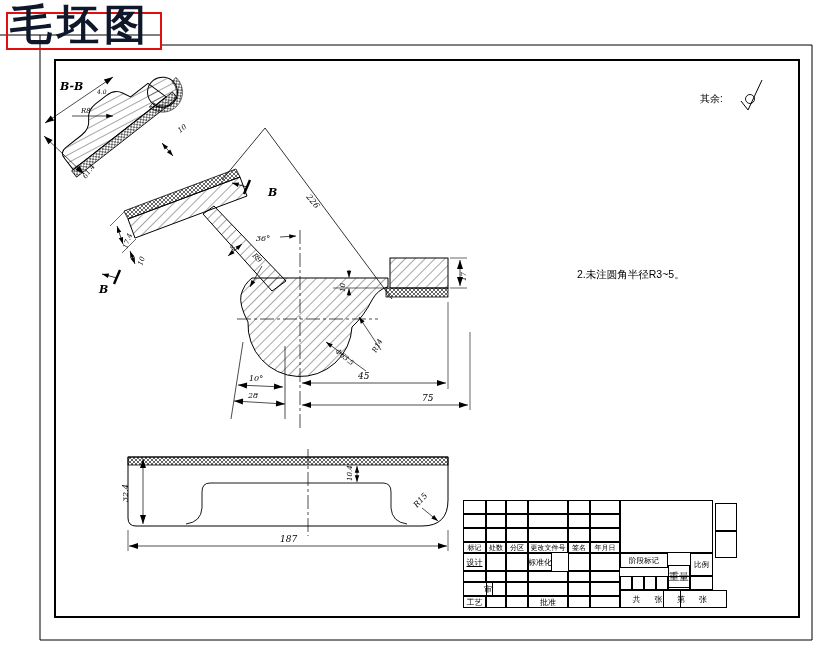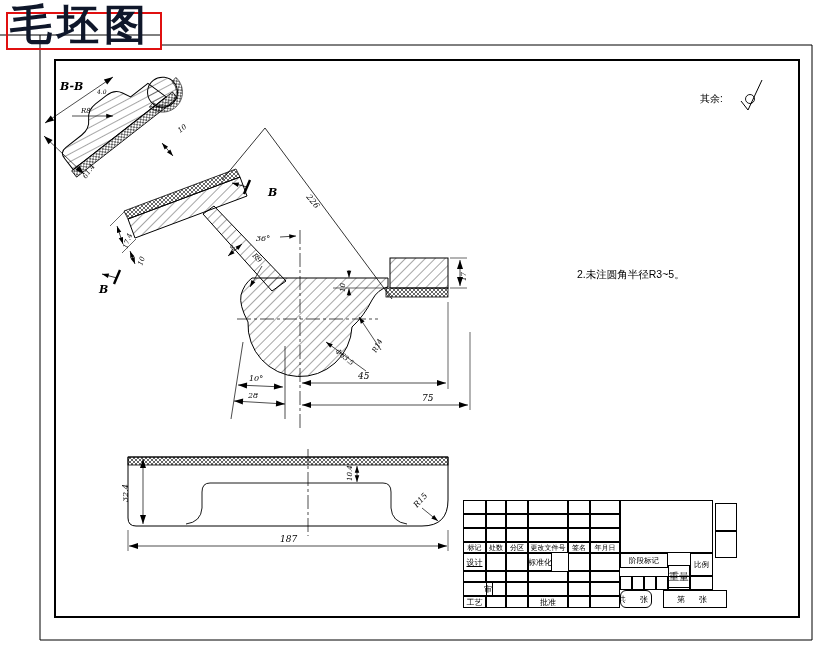--- a/index.html
+++ b/index.html
@@ -237,20 +237,20 @@
   <div class="cell nolab" style="left:620px;top:500px;width:93px;height:53px;"></div>
   <div class="cell" style="left:620px;top:553px;width:48px;height:15px;font-size:7.5px;">阶段标记</div>
   <div class="cell" style="left:668px;top:553px;width:22px;height:23px;font-size:10px;margin-top:12px;">重量</div>
   <div class="cell" style="left:690px;top:553px;width:23px;height:23px;font-size:7.5px;">比例</div>
   <div class="cell nolab" style="left:620px;top:576px;width:12px;height:14px;"></div>
   <div class="cell nolab" style="left:632px;top:576px;width:12px;height:14px;"></div>
   <div class="cell nolab" style="left:644px;top:576px;width:12px;height:14px;"></div>
   <div class="cell nolab" style="left:656px;top:576px;width:12px;height:14px;"></div>
   <div class="cell nolab" style="left:668px;top:576px;width:22px;height:14px;"></div>
   <div class="cell nolab" style="left:690px;top:576px;width:23px;height:14px;"></div>
-  <div class="cell" style="left:620px;top:590px;width:32px;height:18px;letter-spacing:6px;border-radius:6px;">共  张</div>
+  <div class="cell" style="left:620px;top:590px;width:61px;height:18px;letter-spacing:6px;">共  张</div>
   <div class="cell" style="left:663px;top:590px;width:64px;height:18px;letter-spacing:6px;">第  张</div>
 
   <div class="cell nolab" style="left:715px;top:503px;width:22px;height:28px;"></div>
   <div class="cell nolab" style="left:715px;top:531px;width:22px;height:27px;"></div>
 </div>
 
 </div>
 
 </body></html>

